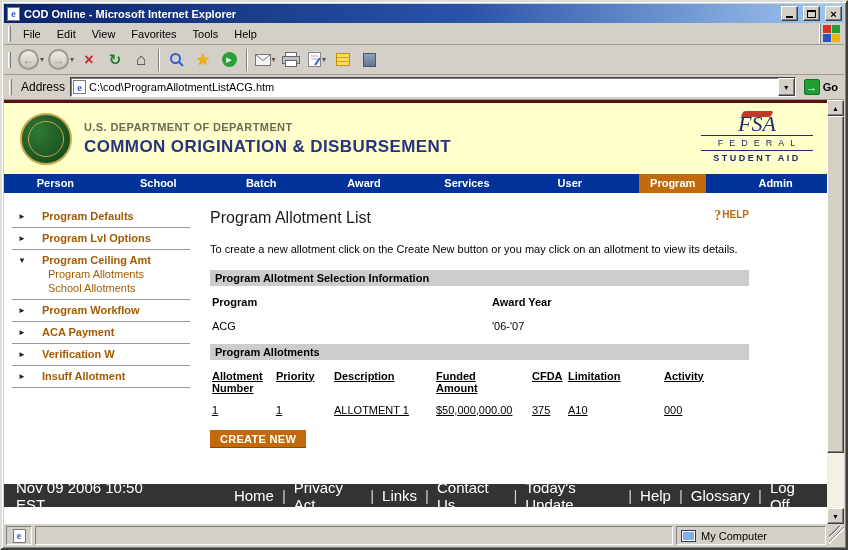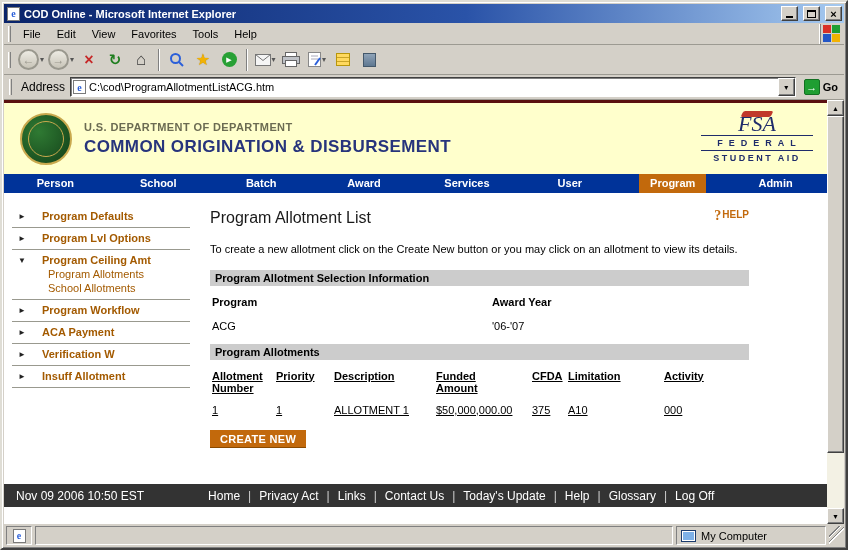--- a/index.html
+++ b/index.html
@@ -79,21 +79,21 @@
                display:flex; align-items:center; padding:0 14px 0 16px; gap:12px; }
   .seal { width:52px; height:52px; border-radius:50%; background:radial-gradient(circle at 35% 35%, #2F7A33, #123F18);
           border:2px solid #C9A94E; position:relative; flex:0 0 52px; }
   .seal::after { content:""; position:absolute; inset:6px; border:1px solid #C9A94E; border-radius:50%; }
   .dept .l1 { font-size:11px; font-weight:bold; color:#6B6B52; letter-spacing:0.4px; }
   .dept .l2 { font-size:17px; font-weight:bold; color:#27347C; letter-spacing:0.4px; margin-top:4px; }
   .fsa { margin-left:auto; color:#1F2C6B; width:112px; text-align:center; }
   .fsa .acr { font-size:22px; font-weight:normal; font-style:italic; font-family:"Liberation Serif",serif; line-height:0.9; position:relative; display:inline-block; }
   .fsa .flag { position:absolute; top:-3px; left:4px; width:30px; height:6px; background:#C0392B; transform:skewX(-25deg); border-radius:2px; }
   .fsa .rule { border-top:1px solid #1F2C6B; margin:2px 0; }
-  .fsa .w1 { font-size:9px; font-weight:bold; letter-spacing:6px; padding-left:5px; }
+  .fsa .w1 { font-size:9px; font-weight:normal; letter-spacing:6px; padding-left:5px; }
   .fsa .w2 { font-size:9px; font-weight:bold; letter-spacing:2.5px; }
 
   
   .nav { height:19px; flex:0 0 19px; background:#003399; display:flex; }
   .nav-item { flex:1; text-align:center; }
   .nav-label { display:inline-block; line-height:19px; padding:0 11px; color:#fff; font-weight:bold; font-size:11px;text-align:center; }
   .nav-label.active { background:#C2690C; }
 
   
   .body { height:291px; flex:0 0 291px; display:flex; background:#fff; }
@@ -116,21 +116,21 @@
   .table { margin-top:10px; font-size:11px; padding-left:2px; }
   .thead, .trow { display:grid; grid-template-columns:64px 58px 102px 96px 36px 96px 1fr;text-decoration:underline; }
   .thead { font-weight:bold; }
   .thw { display:block; max-width:56px; }
   .trow { margin-top:10px; }
   .create-btn { margin-top:14px; display:inline-block; background:#C2690C; color:#fff; font-weight:bold; font-size:11px;
                 border:none; padding:3px 10px; letter-spacing:0.3px; font-family:inherit; box-shadow: inset 0 -1px 0 #8A4A00; }
 
   
   .pg-footer { height:23px; flex:0 0 23px; background:#333333; color:#fff; display:flex; align-items:center;
-               font-size:12px; padding:0 12px; }
+               font-size:15px; padding:0 12px; }
   .flinks { margin-left:64px; display:flex; align-items:center; gap:8px; }
   .flink { color:#fff; }
   .fsep { color:#CFCFCF; }
   .pg-filler { flex:1; background:#fff; }
 
   
   .statusbar { height:22px; flex:0 0 22px; background:#D4D0C8; display:flex; gap:3px; padding:2px 0 1px 2px; align-items:stretch; }
   .sb-panel { border:1px solid; border-color:#808080 #fff #fff #808080; display:flex; align-items:center; font-size:11px; padding:0 4px; gap:5px; }
   .sb-icon { flex:0 0 26px; justify-content:center; }
   .sb-main { flex:1; }

